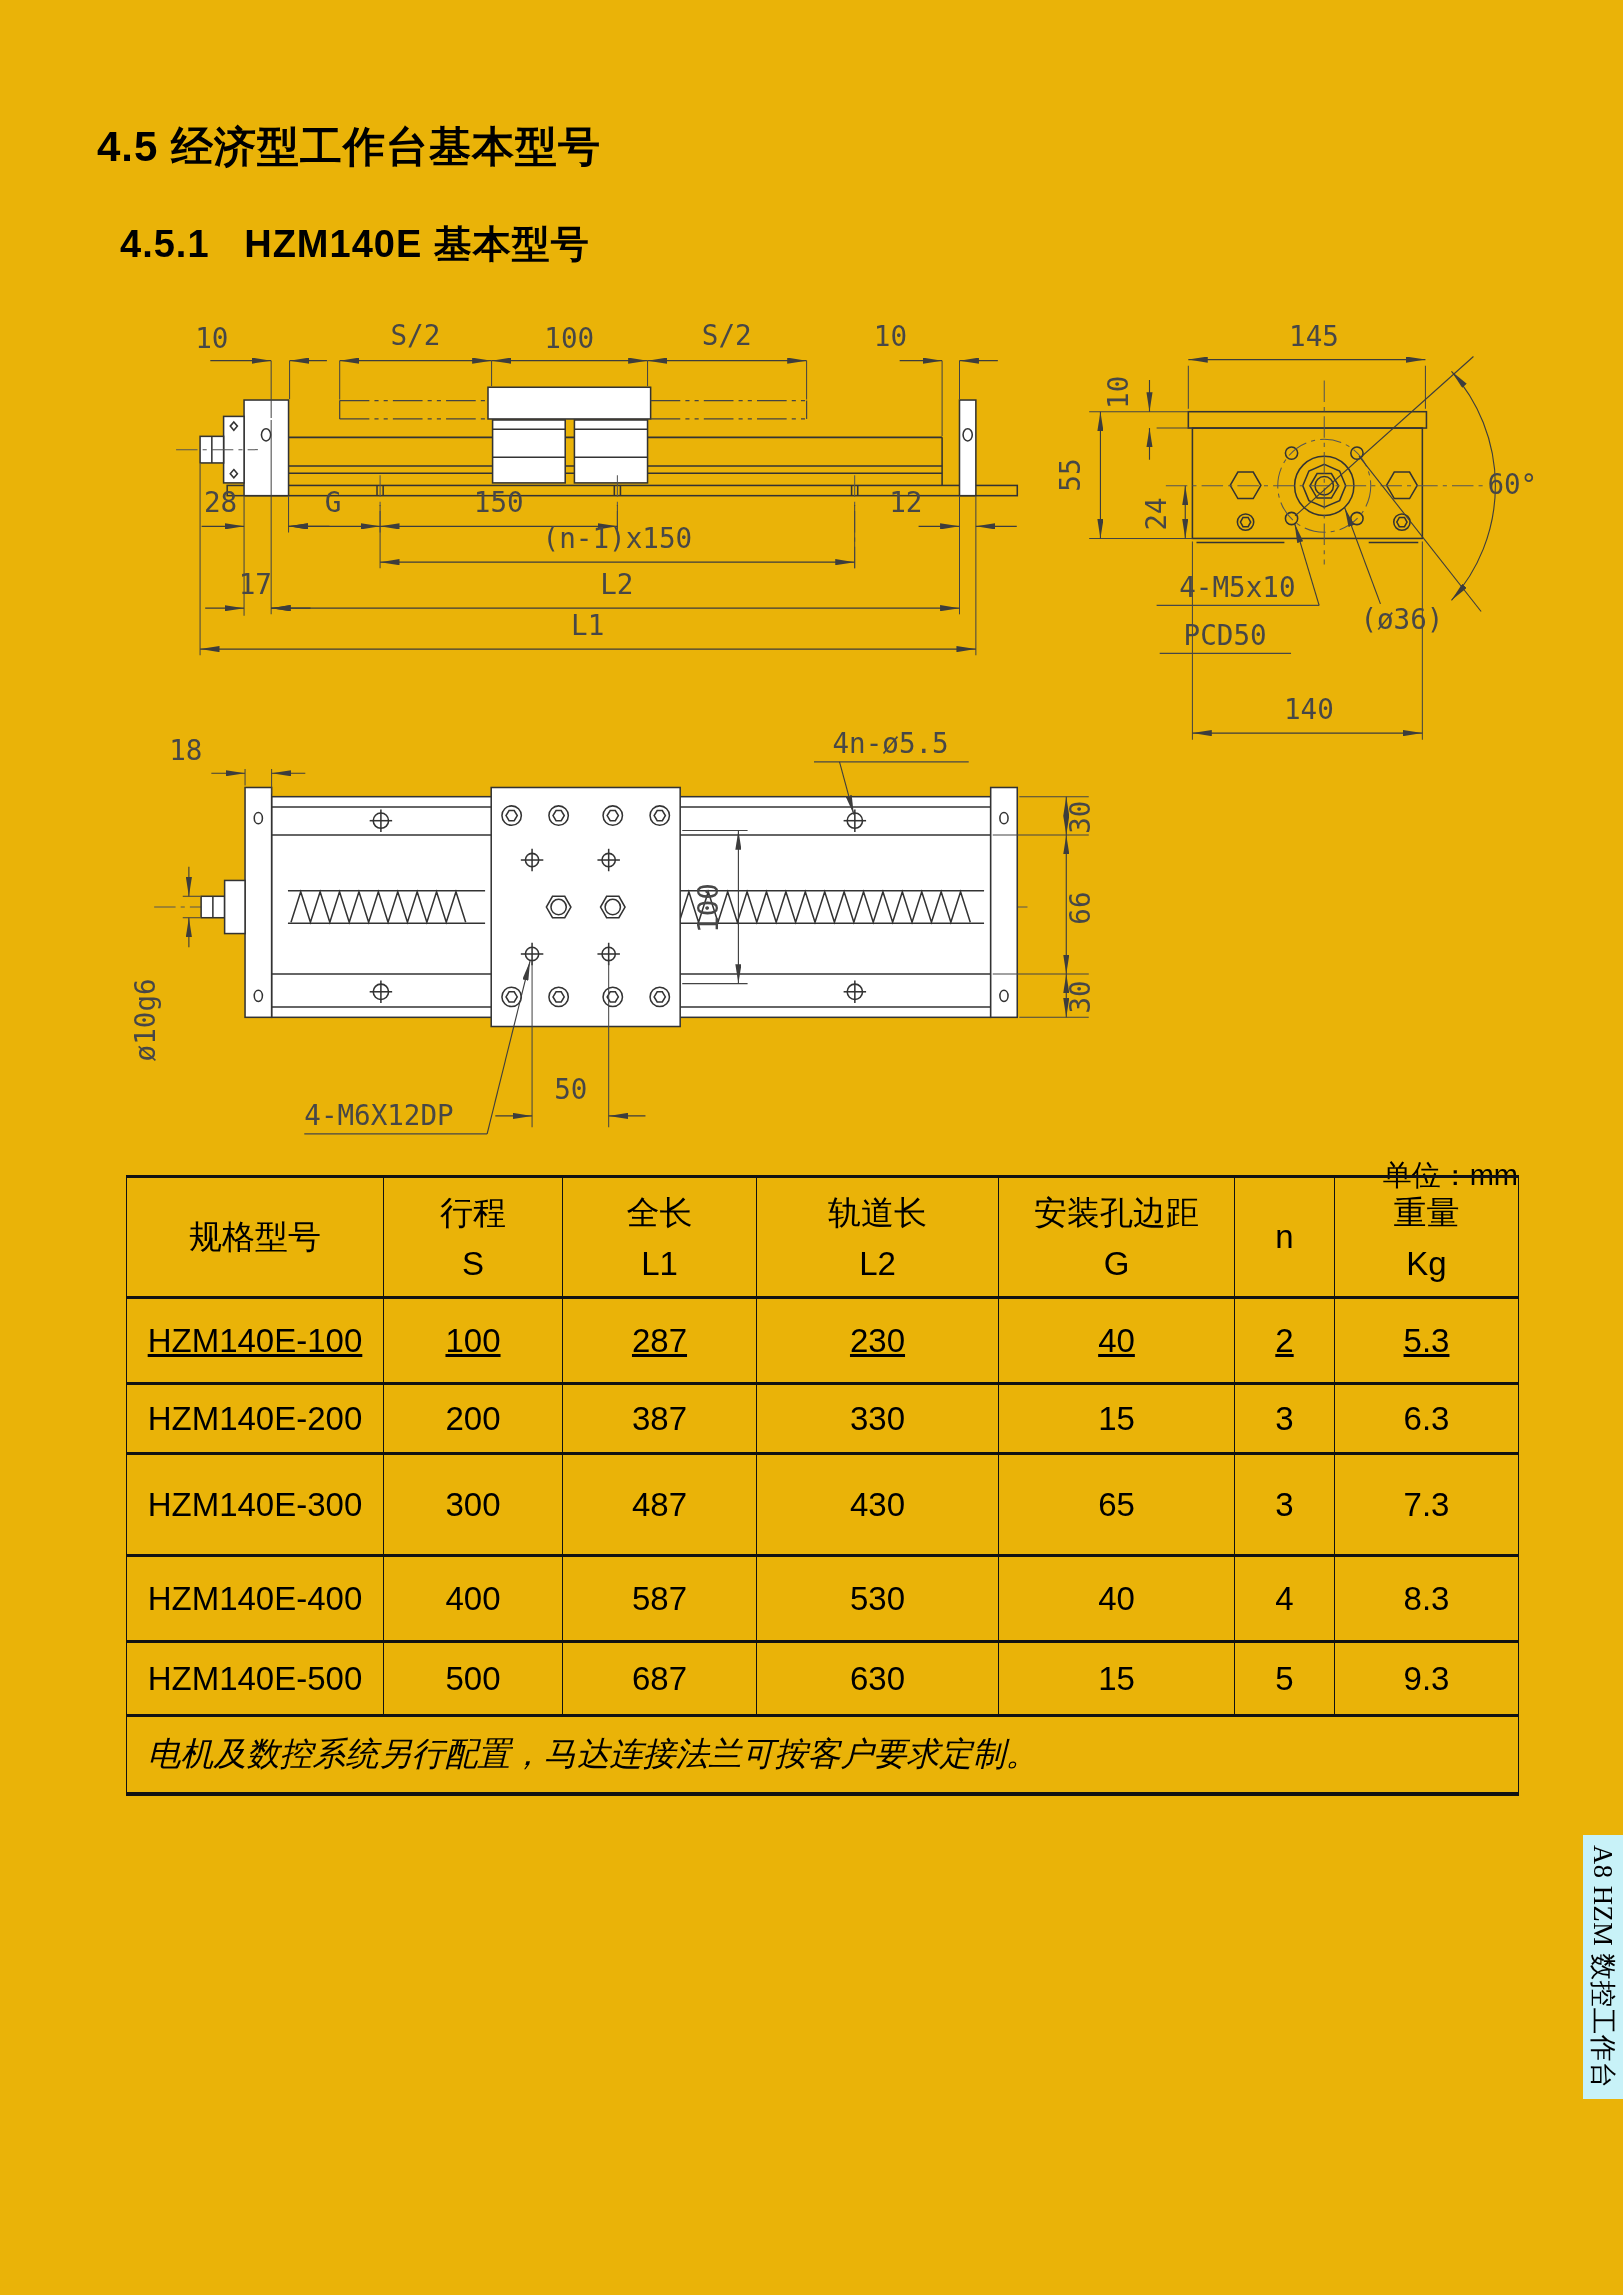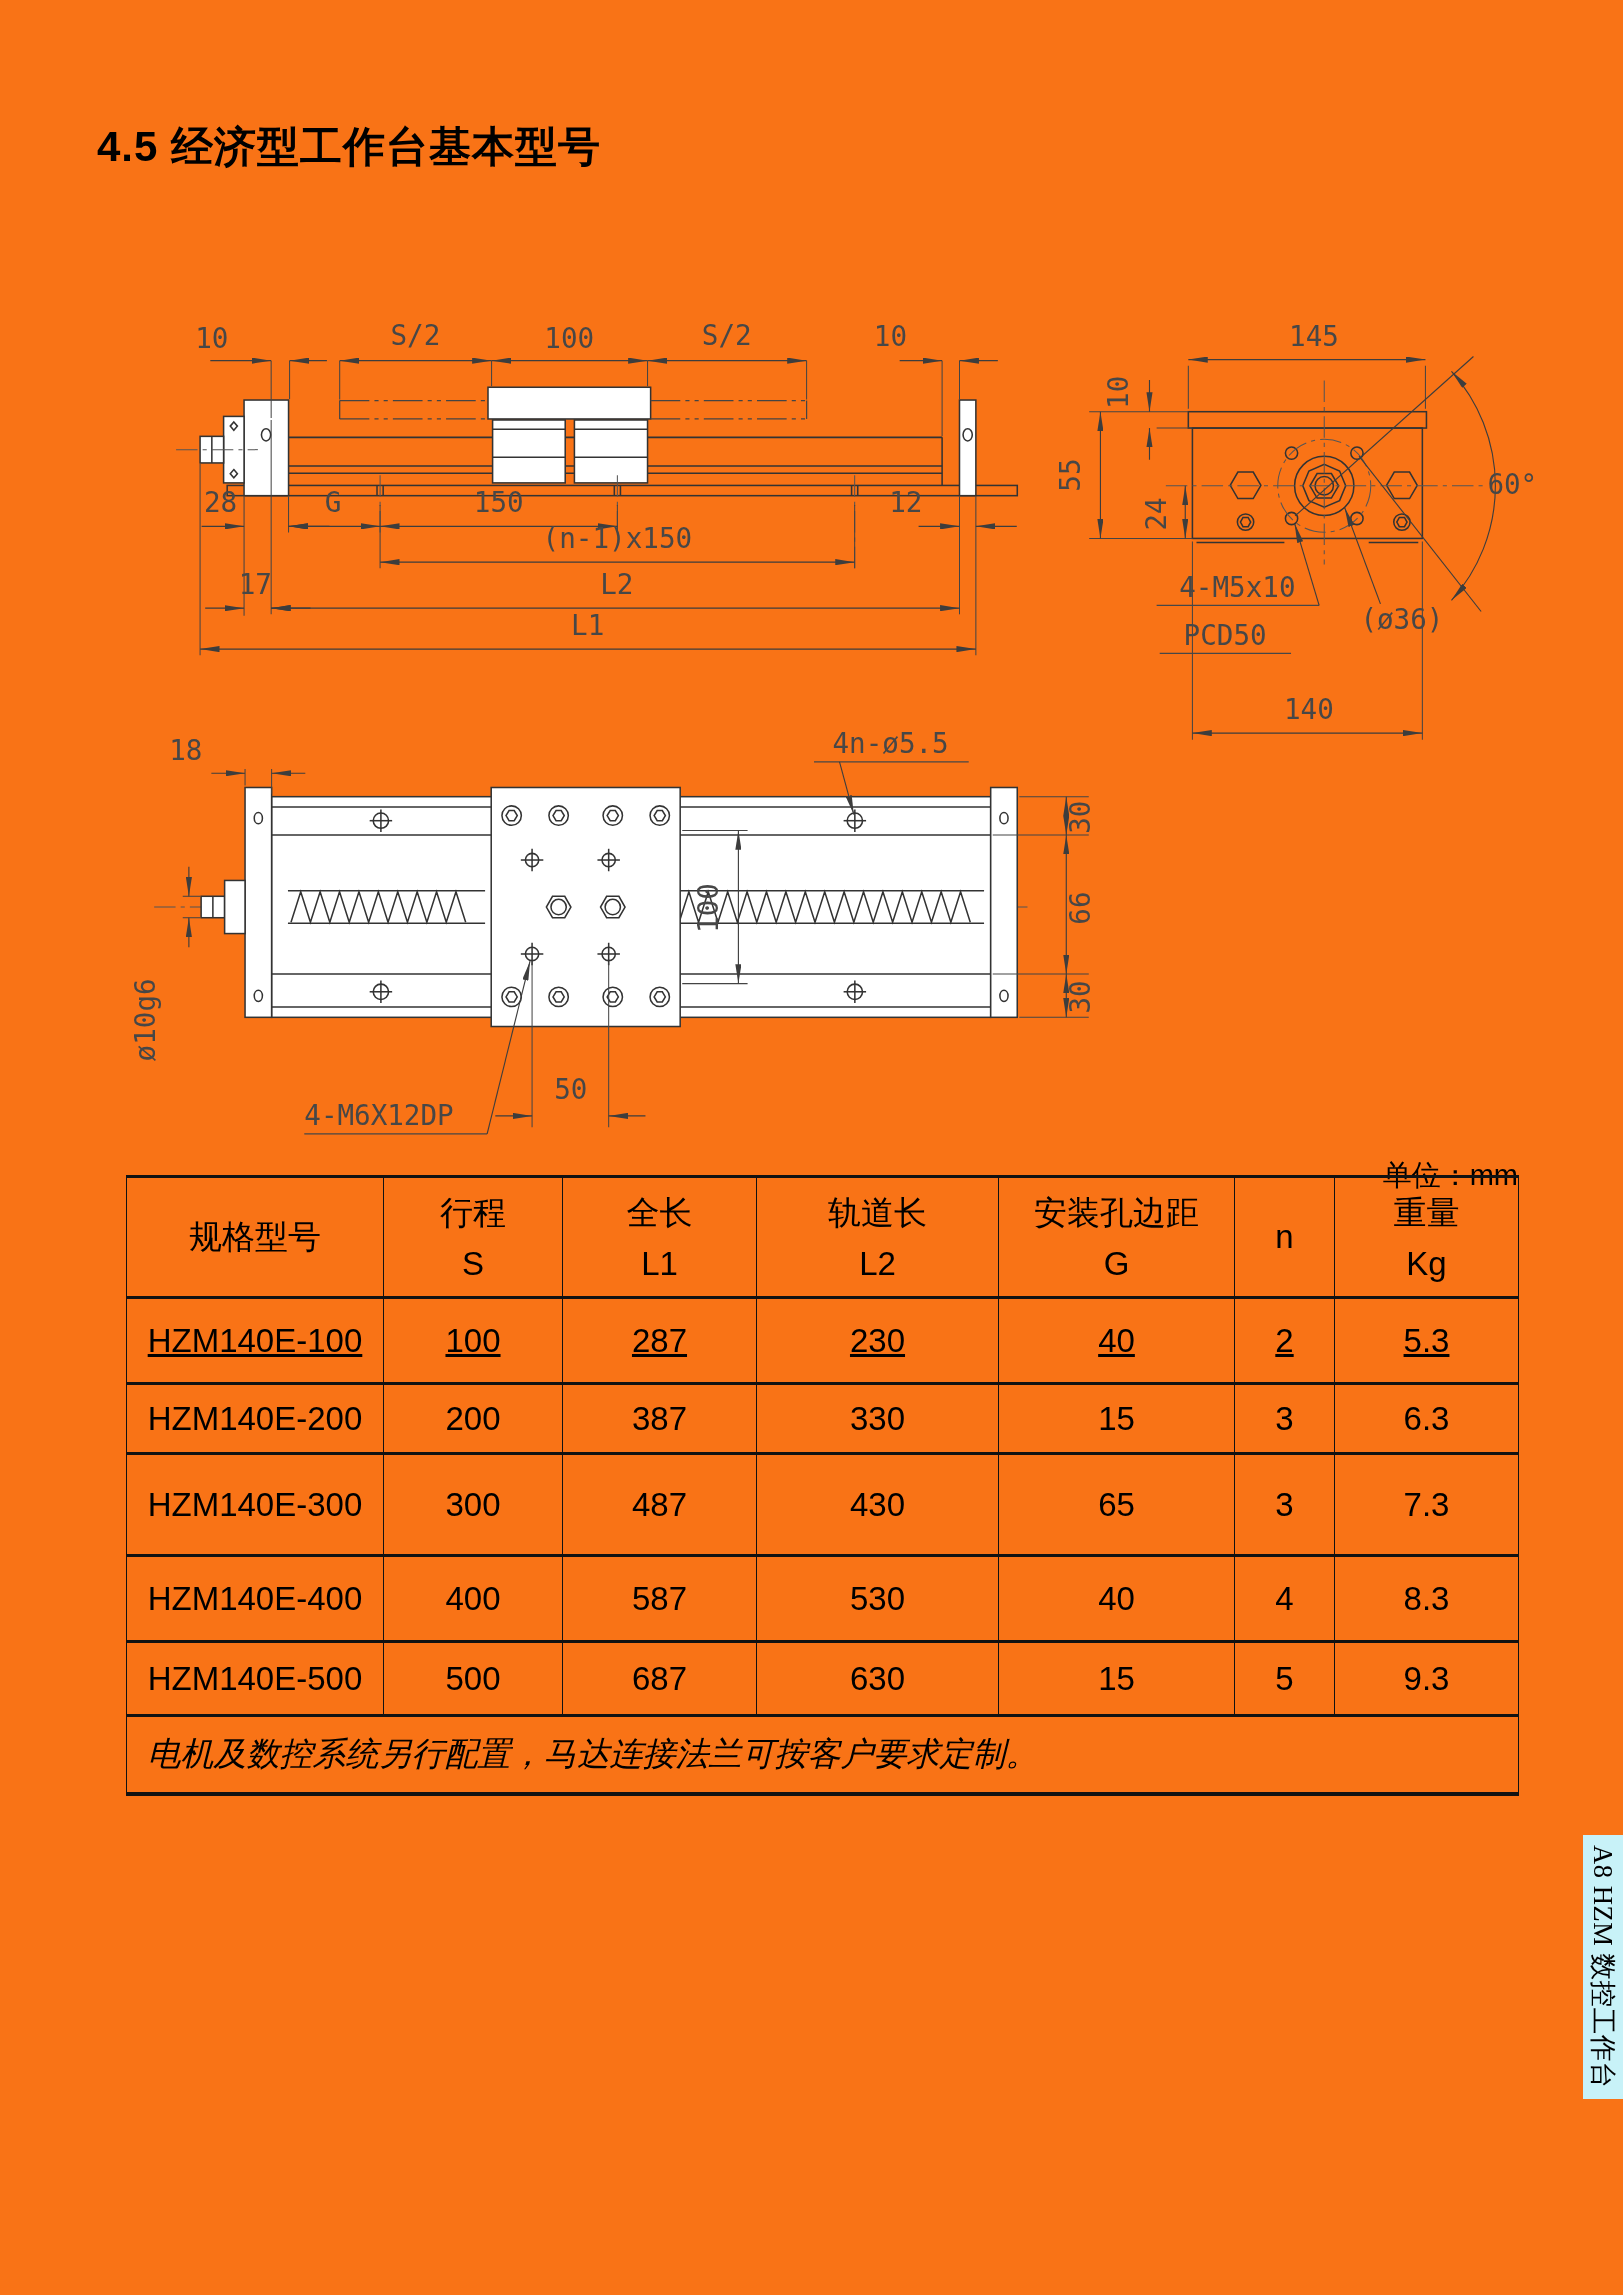--- a/index.html
+++ b/index.html
@@ -1,16 +1,16 @@
 <!DOCTYPE html>
 <html style="font-size:8.2px"><head>
 <meta charset="utf-8">
 <style>
   html,body{margin:0;padding:0;background:#888;}
-  #page{position:relative;width:1624px;height:2295px;background:#f97316;overflow:hidden;
+  #page{position:relative;width:1624px;height:2295px;background:#eab308;overflow:hidden;
         font-family:"Liberation Sans",sans-serif;color:#000;}
   .h1{position:absolute;left:97px;top:119px;font-size:42px;font-weight:700;letter-spacing:1px;white-space:pre;}
   .h2{position:absolute;left:120px;top:219px;font-size:38px;font-weight:700;letter-spacing:1px;white-space:pre;}
   .unit{position:absolute;top:1156px;left:1201px;width:317px;text-align:right;font-size:29px;}
   svg{position:absolute;overflow:visible;}
   svg text{font-family:"DejaVu Sans Mono",monospace;font-size:54px;fill:#474747;}
   .geo line,.geo rect,.geo path,.geo circle,.geo ellipse,.geo polygon{stroke:#333;stroke-width:3;fill:none;}
   .geo .w{fill:#fff;}
   .cl line,.cl circle{stroke:#555;stroke-width:2;fill:none;stroke-dasharray:42 10 8 10;}
   .ph line{stroke:#444;stroke-width:2.4;fill:none;stroke-dasharray:58 10 8 10 8 10;}
@@ -30,20 +30,21 @@
   .sidetab .inner{width:264px;height:40px;transform:rotate(90deg) translateY(-40px);transform-origin:top left;
       display:flex;align-items:center;justify-content:center;font-family:"Liberation Serif",serif;
       font-size:26.6px;letter-spacing:0.5px;white-space:nowrap;}
 </style>
 </head>
 <body>
 
 <div id="page">
 
   <div class="h1">4.5 经济型工作台基本型号</div>
+  <div class="h2">4.5.1   HZM140E 基本型号</div>
 
   <svg style="left:153px;top:286px" width="895" height="404" viewBox="300 560 1750 790">
     <defs>
       <marker id="a1" orient="auto-start-reverse" markerUnits="userSpaceOnUse" markerWidth="40" markerHeight="12" refX="38" refY="6">
         <path d="M0,0 L38,6 L0,12 Z" fill="#3d3d3d"></path>
       </marker>
     </defs>
     <g class="geo">
       <rect x="445" y="950" width="1545" height="20"></rect>
       <line x1="565" y1="856" x2="1843" y2="856"></line>

